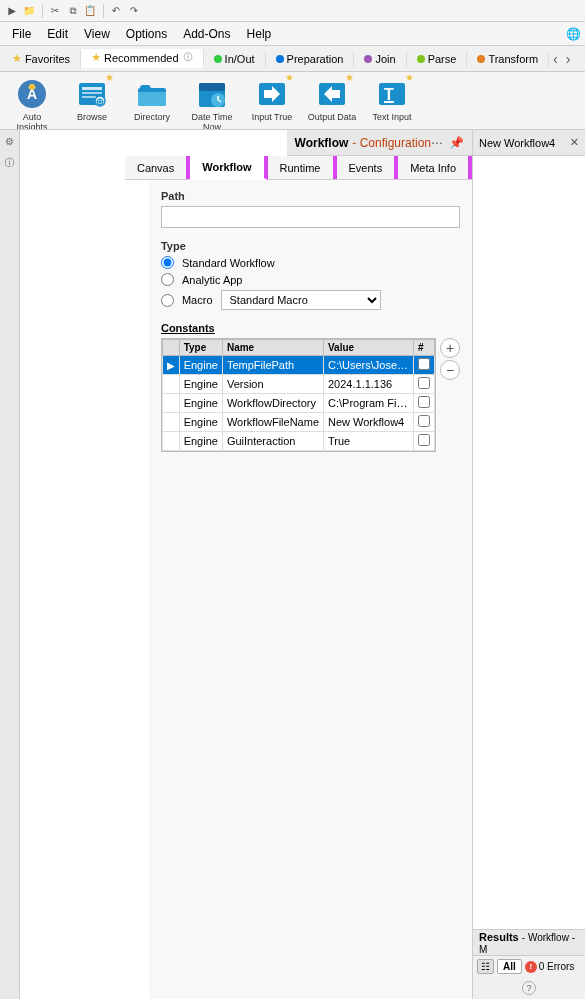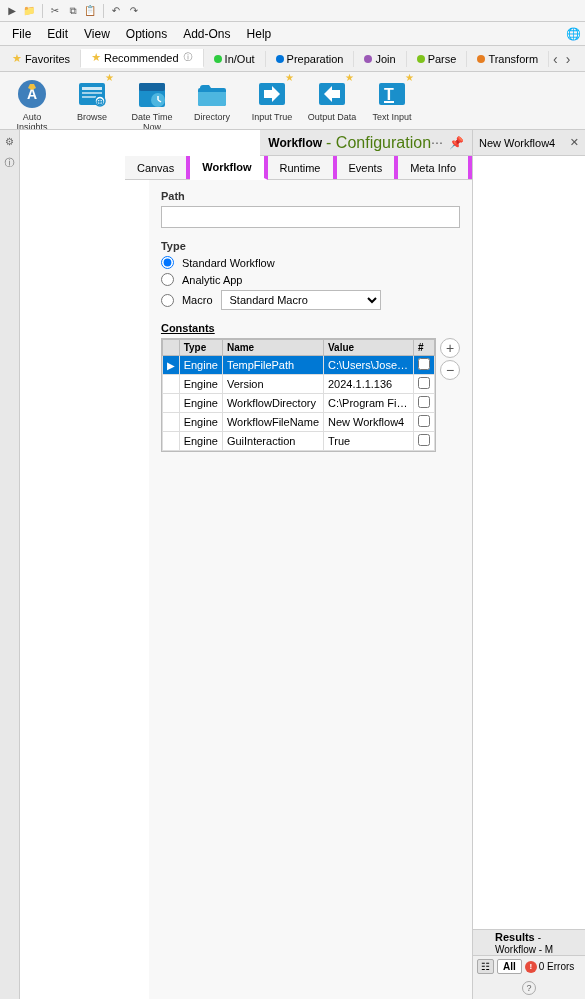--- a/index.html
+++ b/index.html
@@ -36,21 +36,21 @@
     .main-area { display: flex; height: calc(999px - 24px - 22px - 26px - 58px - 0px); }
 
     
     .left-sidebar { width: 20px; background: #e8e8e8; border-right: 1px solid #ccc; display: flex; flex-direction: column; align-items: center; padding-top: 4px; gap: 8px; }
     .sidebar-icon { width: 14px; height: 14px; display: flex; align-items: center; justify-content: center; cursor: pointer; color: #666; font-size: 10px; }
 
     
     .workflow-panel { flex: 1; display: flex; flex-direction: column; border-right: 1px solid #ccc; background: white; min-width: 0; align-items: flex-end; }
     .workflow-panel-header { display: flex; align-items: center; background: #e8e8e8; border-bottom: 1px solid #ccc; height: 26px; padding: 0 8px; }
     .workflow-panel-title { font-size: 12px; font-weight: bold; }
-    .workflow-panel-subtitle { font-size: 16px; color: #4d7c0f; margin-left: 4px; }
+    .workflow-panel-subtitle { font-size: 12px; color: #c2410c; margin-left: 4px; }
     .workflow-header-actions { margin-left: auto; display: flex; gap: 6px; }
     .header-action-icon { cursor: pointer; color: #555; font-size: 12px; }
 
     
     .workflow-tabs { display: flex; border-bottom: 1px solid #ccc; background: #f5f5f5; height: 24px; }
     .workflow-tab { padding: 3px 12px; font-size: 11px; cursor: pointer; border-right: 4px solid #d946ef; display: flex; align-items: center; }
     .workflow-tab.active { background: white; font-weight: bold; border-bottom: 2px solid white; margin-bottom: -1px; }
 
     
     .workflow-content { padding: 10px 12px; flex: 1; overflow-y: auto; background: #f8f8f8; }
@@ -69,21 +69,21 @@
     .constants-table { width: 100%; border-collapse: collapse; font-size: 11px; }
     .constants-table th { background: #e0e0e0; border: 1px solid #bbb; padding: 2px 4px; text-align: left; font-weight: bold; font-size: 10px; }
     .constants-table td { border: 1px solid #ddd; padding: 2px 4px; white-space: nowrap; overflow: hidden; text-overflow: ellipsis; max-width: 120px; }
     .constants-table tr.selected td { background: #0078d4; color: white; }
     .row-arrow-white { color: white; font-size: 10px; }
     .row-checkbox { width: 12px; height: 12px; }
 
     
     .table-actions { display: flex; flex-direction: column; gap: 2px; padding-left: 4px; }
     .table-action-btn { width: 20px; height: 20px; background: white; border: 1px solid #bbb; display: flex; align-items: center; justify-content: center; cursor: pointer; font-size: 14px; color: #555; border-radius: 50%; }
-    .results-header { display: flex; align-items: center; background: #e8e8e8; border-bottom: 1px solid #ccc; height: 26px; padding: 0 22px; }
+    .results-header { display: flex; align-items: center; background: #e8e8e8; border-bottom: 1px solid #ccc; height: 26px; padding: 0 6px; }
     .results-title { font-size: 11px; font-weight: bold; }
     .results-toolbar { display: flex; align-items: center; padding: 3px 4px; gap: 3px; }
     .results-btn { padding: 1px 5px; font-size: 10px; background: #e0e0e0; border: 1px solid #aaa; cursor: pointer; border-radius: 2px; }
     .results-btn.active { background: white; font-weight: bold; }
     .error-badge { display: flex; align-items: center; gap: 2px; font-size: 10px; }
     .error-circle { width: 12px; height: 12px; background: #e74c3c; border-radius: 50%; display: flex; align-items: center; justify-content: center; color: white; font-size: 8px; font-weight: bold; }
     .results-help { display: flex; align-items: center; justify-content: center; padding: 4px; }
     .help-circle { width: 14px; height: 14px; border: 1px solid #aaa; border-radius: 50%; display: flex; align-items: center; justify-content: center; font-size: 9px; color: #666; cursor: pointer; }
 
     
@@ -175,38 +175,38 @@
         <circle cx="24" cy="23" r="5" fill="white" stroke="#1a8fcb" stroke-width="1.5"></circle>
         <text x="24" y="27" text-anchor="middle" font-size="10" fill="#1a8fcb" font-weight="bold">⊕</text>
       </svg>
     </div>
     <span class="tool-label">Browse</span>
   </div>
 
   <div class="tool-item">
     <div class="tool-icon-box">
       <svg width="32" height="32" viewBox="0 0 32 32">
+        <path d="M4 10 Q4 7 7 7 L13 7 L15 10 L28 10 Q30 10 30 12 L30 26 Q30 28 28 28 L4 28 Q2 28 2 26 L2 12 Q2 10 4 10Z" fill="#1a8fcb"></path>
+        <path d="M2 14 L30 14 L30 26 Q30 28 28 28 L4 28 Q2 28 2 26Z" fill="#4db6e0"></path>
+      </svg>
+    </div>
+    <span class="tool-label">Directory</span>
+  </div>
+
+  <div class="tool-item">
+    <div class="tool-icon-box">
+      <svg width="32" height="32" viewBox="0 0 32 32">
         <rect x="3" y="5" width="26" height="24" rx="2" fill="#1a8fcb"></rect>
         <rect x="3" y="5" width="26" height="8" rx="2" fill="#1565a0"></rect>
         <circle cx="22" cy="22" r="7" fill="#4db6e0"></circle>
         <line x1="22" y1="18" x2="22" y2="22" stroke="white" stroke-width="1.5"></line>
         <line x1="22" y1="22" x2="25" y2="24" stroke="white" stroke-width="1.5"></line>
       </svg>
     </div>
     <span class="tool-label">Date Time Now</span>
-  </div>
-
-  <div class="tool-item">
-    <div class="tool-icon-box">
-      <svg width="32" height="32" viewBox="0 0 32 32">
-        <path d="M4 10 Q4 7 7 7 L13 7 L15 10 L28 10 Q30 10 30 12 L30 26 Q30 28 28 28 L4 28 Q2 28 2 26 L2 12 Q2 10 4 10Z" fill="#1a8fcb"></path>
-        <path d="M2 14 L30 14 L30 26 Q30 28 28 28 L4 28 Q2 28 2 26Z" fill="#4db6e0"></path>
-      </svg>
-    </div>
-    <span class="tool-label">Directory</span>
   </div>
 
   <div class="tool-item">
     <div class="tool-icon-box">
       <span class="tool-star">★</span>
       <svg width="32" height="32" viewBox="0 0 32 32">
         <rect x="3" y="5" width="26" height="22" rx="2" fill="#1a8fcb"></rect>
         <polygon points="16,8 24,16 16,24 16,20 8,20 8,12 16,12" fill="white"></polygon>
       </svg>
     </div>

